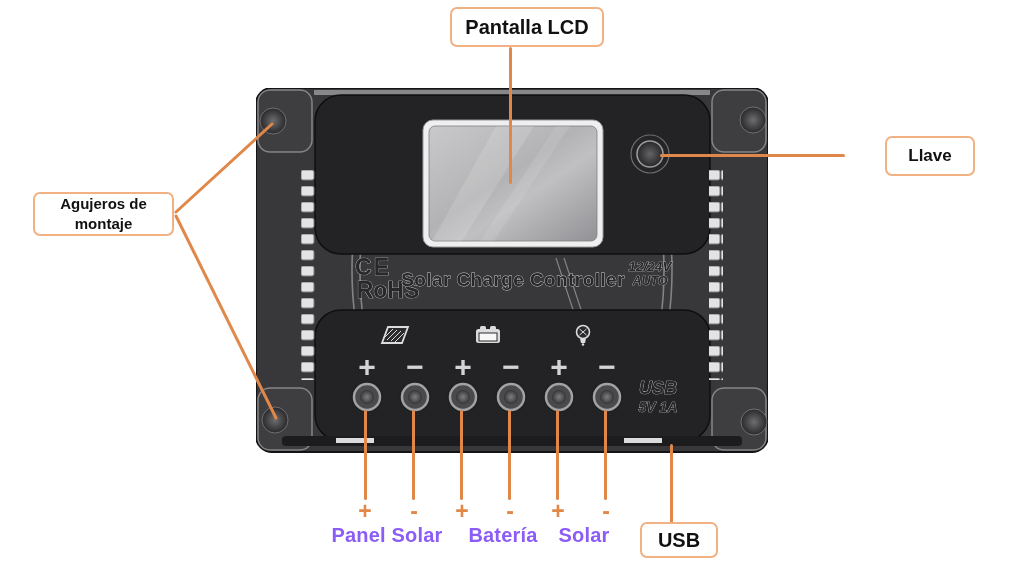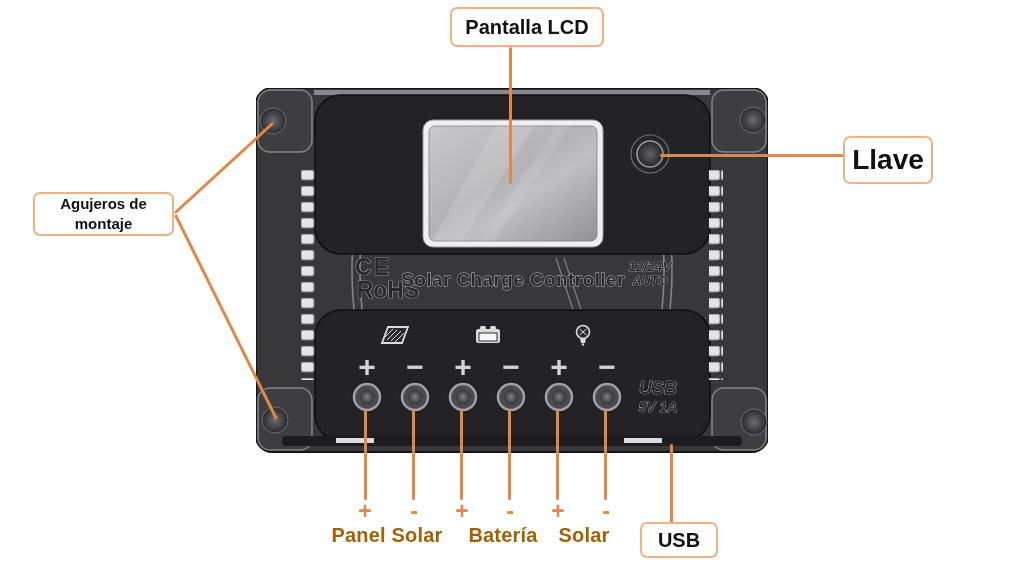--- a/index.html
+++ b/index.html
@@ -7,21 +7,21 @@
     position:relative;width:1024px;height:576px;background:#ffffff;
     font-family:"Liberation Sans",sans-serif;overflow:hidden;
   }
   .abs{position:absolute;}
   .label-box{
     position:absolute;display:flex;align-items:center;justify-content:center;
     background:#ffffff;border:2px solid #F2B183;border-radius:7px;
     font-weight:bold;color:#111111;text-align:center;box-sizing:border-box;
   }
   .cap-label{
-    position:absolute;font-weight:bold;color:#a16207;text-align:center;
+    position:absolute;font-weight:bold;color:#8b5cf6;text-align:center;
     font-size:20px;letter-spacing:.2px;
   }
   .lead{position:absolute;background:#E0874A;border-radius:2px;}
   .sign{
     position:absolute;width:22px;text-align:center;color:#E0874A;
     font-weight:bold;font-size:23px;line-height:22px;
   }
   svg text{font-family:"Liberation Sans",sans-serif;}
   .engraved{paint-order:stroke fill;stroke:#cfcfd2;fill:#28282a;}
 </style>
@@ -191,21 +191,21 @@
   <div class="lead" style="left:508px;top:410px;width:3px;height:90px;"></div>
   <div class="lead" style="left:556px;top:410px;width:3px;height:90px;"></div>
   <div class="lead" style="left:604px;top:410px;width:3px;height:90px;"></div>
   <svg class="abs" style="left:168px;top:108px;" width="120" height="316" viewBox="0 0 120 316">
     <line x1="8" y1="104" x2="104" y2="16" stroke="#E0874A" stroke-width="3" stroke-linecap="round"></line>
     <line x1="8" y1="108" x2="108" y2="310" stroke="#E0874A" stroke-width="3" stroke-linecap="round"></line>
   </svg>
 
   <div class="label-box" style="left:450px;top:7px;width:154px;height:40px;font-size:20px;">Pantalla LCD</div>
   <div class="label-box" style="left:33px;top:192px;width:141px;height:44px;font-size:15px;line-height:1.35;padding:18px;">Agujeros de montaje</div>
-  <div class="label-box" style="left:843px;top:136px;width:90px;height:48px;font-size:28px;">Llave</div>
+  <div class="label-box" style="left:885px;top:136px;width:90px;height:40px;font-size:17px;">Llave</div>
   <div class="label-box" style="left:640px;top:522px;width:78px;height:36px;font-size:20px;">USB</div>
 
   <div class="sign" style="left:354px;top:500px;">+</div>
   <div class="sign" style="left:403px;top:500px;">-</div>
   <div class="sign" style="left:451px;top:500px;">+</div>
   <div class="sign" style="left:499px;top:500px;">-</div>
   <div class="sign" style="left:547px;top:500px;">+</div>
   <div class="sign" style="left:595px;top:500px;">-</div>
 
   <div class="cap-label" style="left:327px;top:524px;width:120px;">Panel Solar</div>

